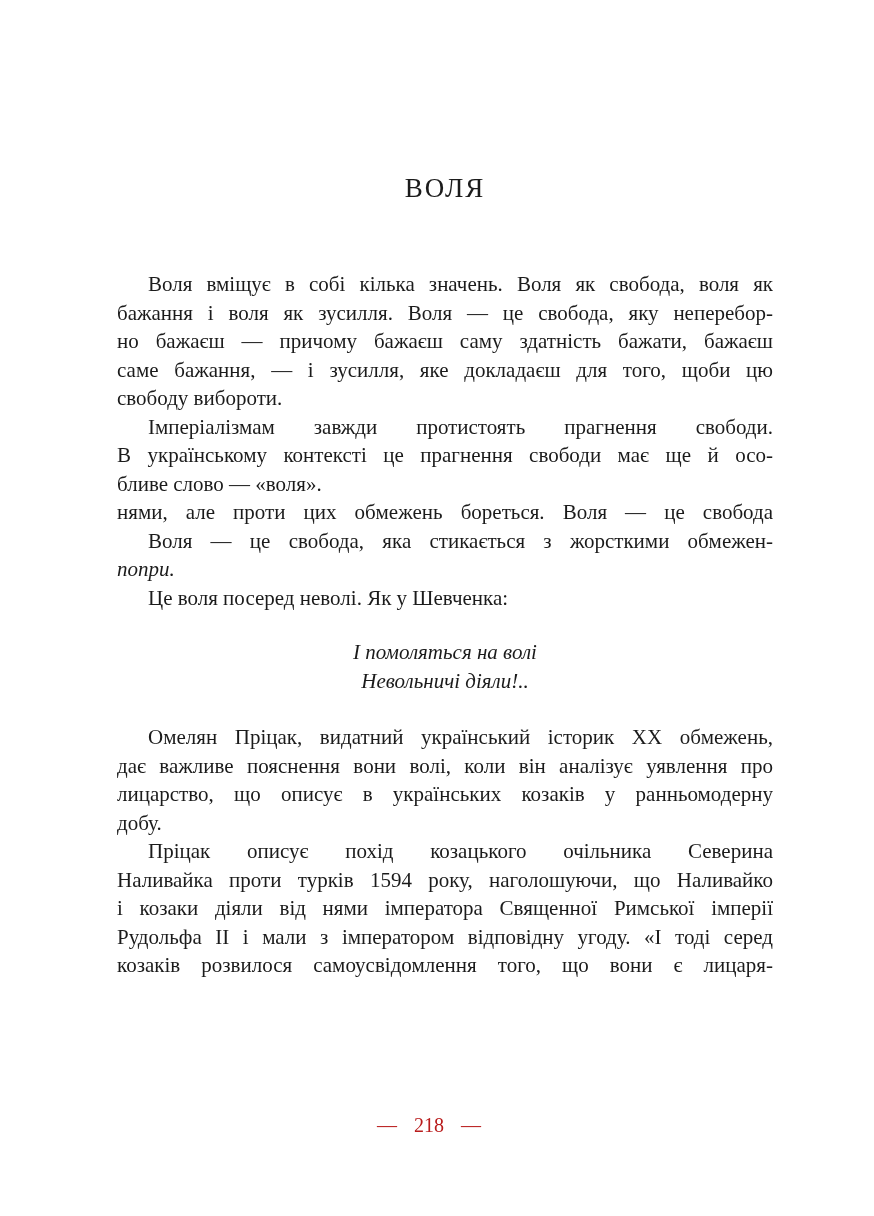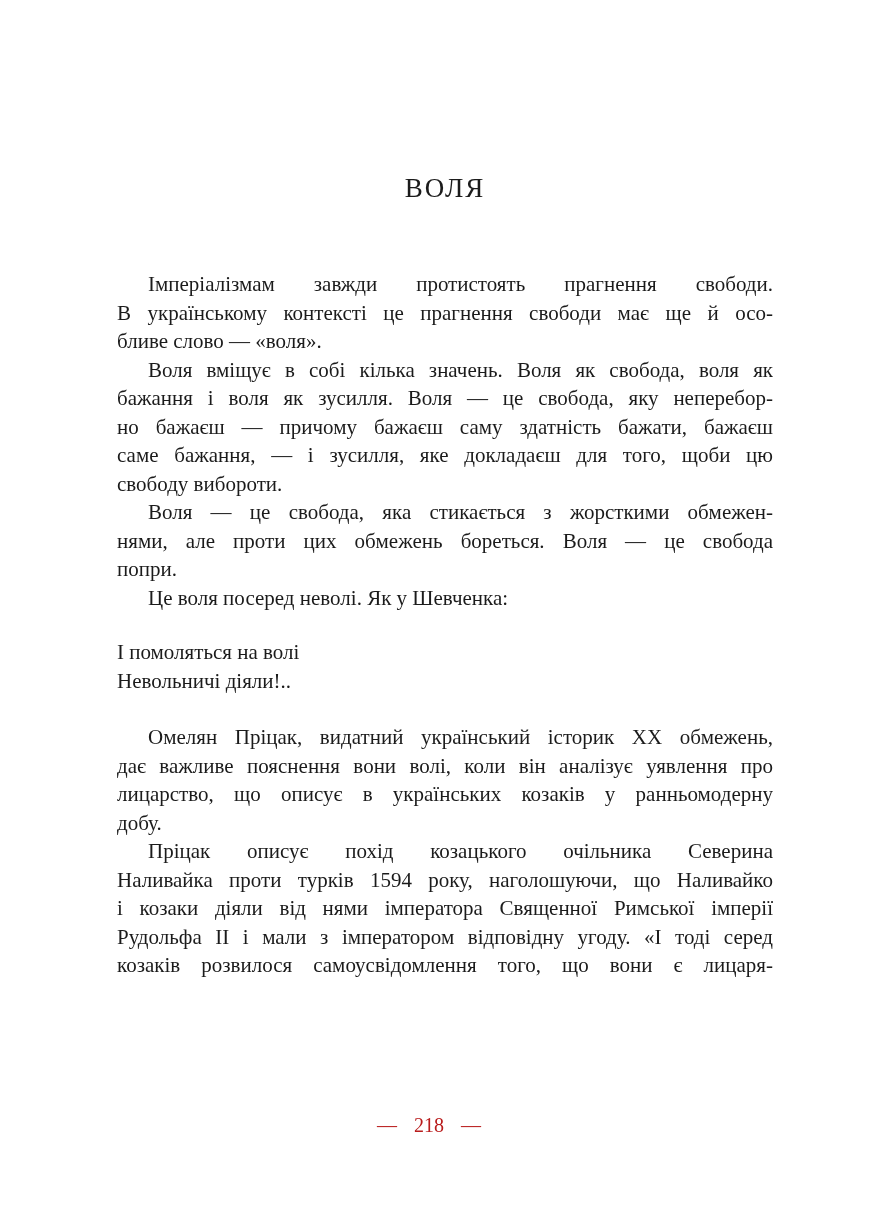--- a/index.html
+++ b/index.html
@@ -44,24 +44,26 @@
     text-align-last: justify;
     white-space: normal;
   }
   .line.first {
     text-indent: 31px;
   }
   .line.last {
     text-align-last: left;
   }
   .line.italic {
+    font-style: italic;
   }
   .verse {
     margin: 26px 0 27px 0;
-    text-align: left;
+    text-align: center;
+    font-style: italic;
   }
   .verse-line {
     font-size: 21px;
     line-height: 29px;
   }
   .footer {
     position: absolute;
     left: 0;
     right: 0;
     top: 1114px;
@@ -72,34 +74,34 @@
   }
 </style>
 </head>
 <body>
 
 <div class="page">
   <div class="text-col">
     <h1 class="chapter-title">ВОЛЯ</h1>
     <div id="text-body">
         <div class="para">
-          <div class="line first">Імперіалізмам завжди протистоять прагнення свободи.</div>
-          <div class="line">В українському контексті це прагнення свободи має ще й осо-</div>
-          <div class="line last">бливе слово — «воля».</div>
-        </div>
-        <div class="para">
           <div class="line first">Воля вміщує в собі кілька значень. Воля як свобода, воля як</div>
           <div class="line">бажання і воля як зусилля. Воля — це свобода, яку неперебор-</div>
           <div class="line">но бажаєш — причому бажаєш саму здатність бажати, бажаєш</div>
           <div class="line">саме бажання, — і зусилля, яке докладаєш для того, щоби цю</div>
           <div class="line last">свободу вибороти.</div>
         </div>
         <div class="para">
+          <div class="line first">Імперіалізмам завжди протистоять прагнення свободи.</div>
+          <div class="line">В українському контексті це прагнення свободи має ще й осо-</div>
+          <div class="line last">бливе слово — «воля».</div>
+        </div>
+        <div class="para">
+          <div class="line">нями, але проти цих обмежень бореться. Воля — це свобода</div>
           <div class="line first">Воля — це свобода, яка стикається з жорсткими обмежен-</div>
-          <div class="line">нями, але проти цих обмежень бореться. Воля — це свобода</div>
           <div class="line last italic">попри.</div>
         </div>
         <div class="para">
           <div class="line first last">Це воля посеред неволі. Як у Шевченка:</div>
         </div>
         <div class="verse">
           <div class="verse-line">І помоляться на волі</div>
           <div class="verse-line">Невольничі діяли!..</div>
         </div>
         <div class="para">

